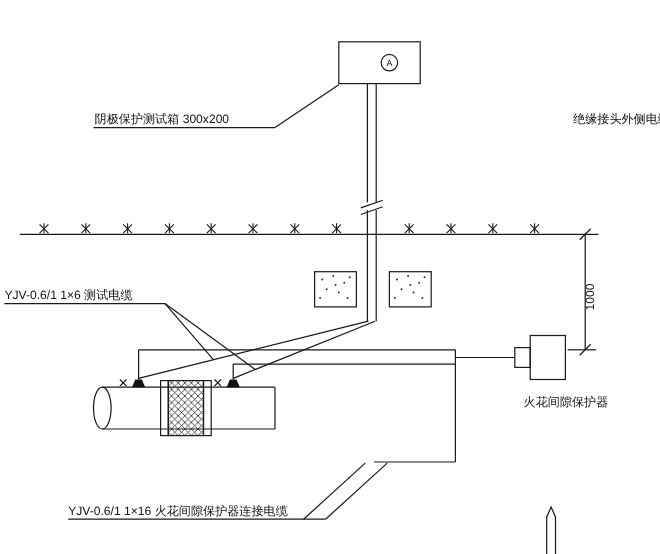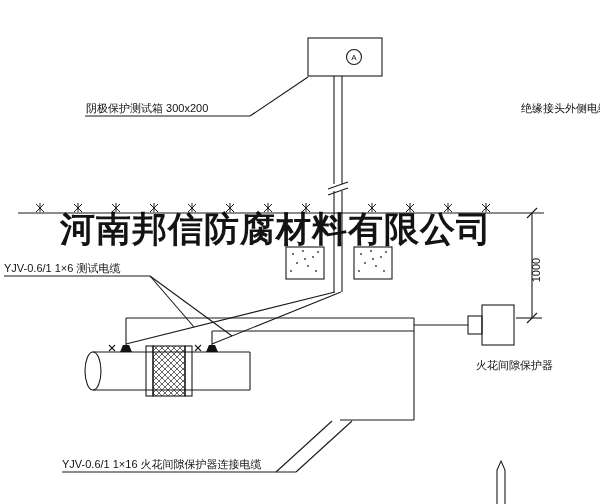--- a/index.html
+++ b/index.html
@@ -186,14 +186,13 @@
 
     <text class="lbl" x="4" y="272">YJV-0.6/1  1×6   测试电缆</text>
 
     <text class="lbl" x="476" y="369">火花间隙保护器</text>
 
     <text class="lbl" x="62" y="468">YJV-0.6/1  1×16   火花间隙保护器连接电缆</text>
 
     <text class="dim" x="540" y="270" text-anchor="middle" transform="rotate(-90 540 270)">1000</text>
   </svg>
 
-  <div class="watermark">河南邦信防腐材料有限公司</div>
 </div>
 
 </body></html>

